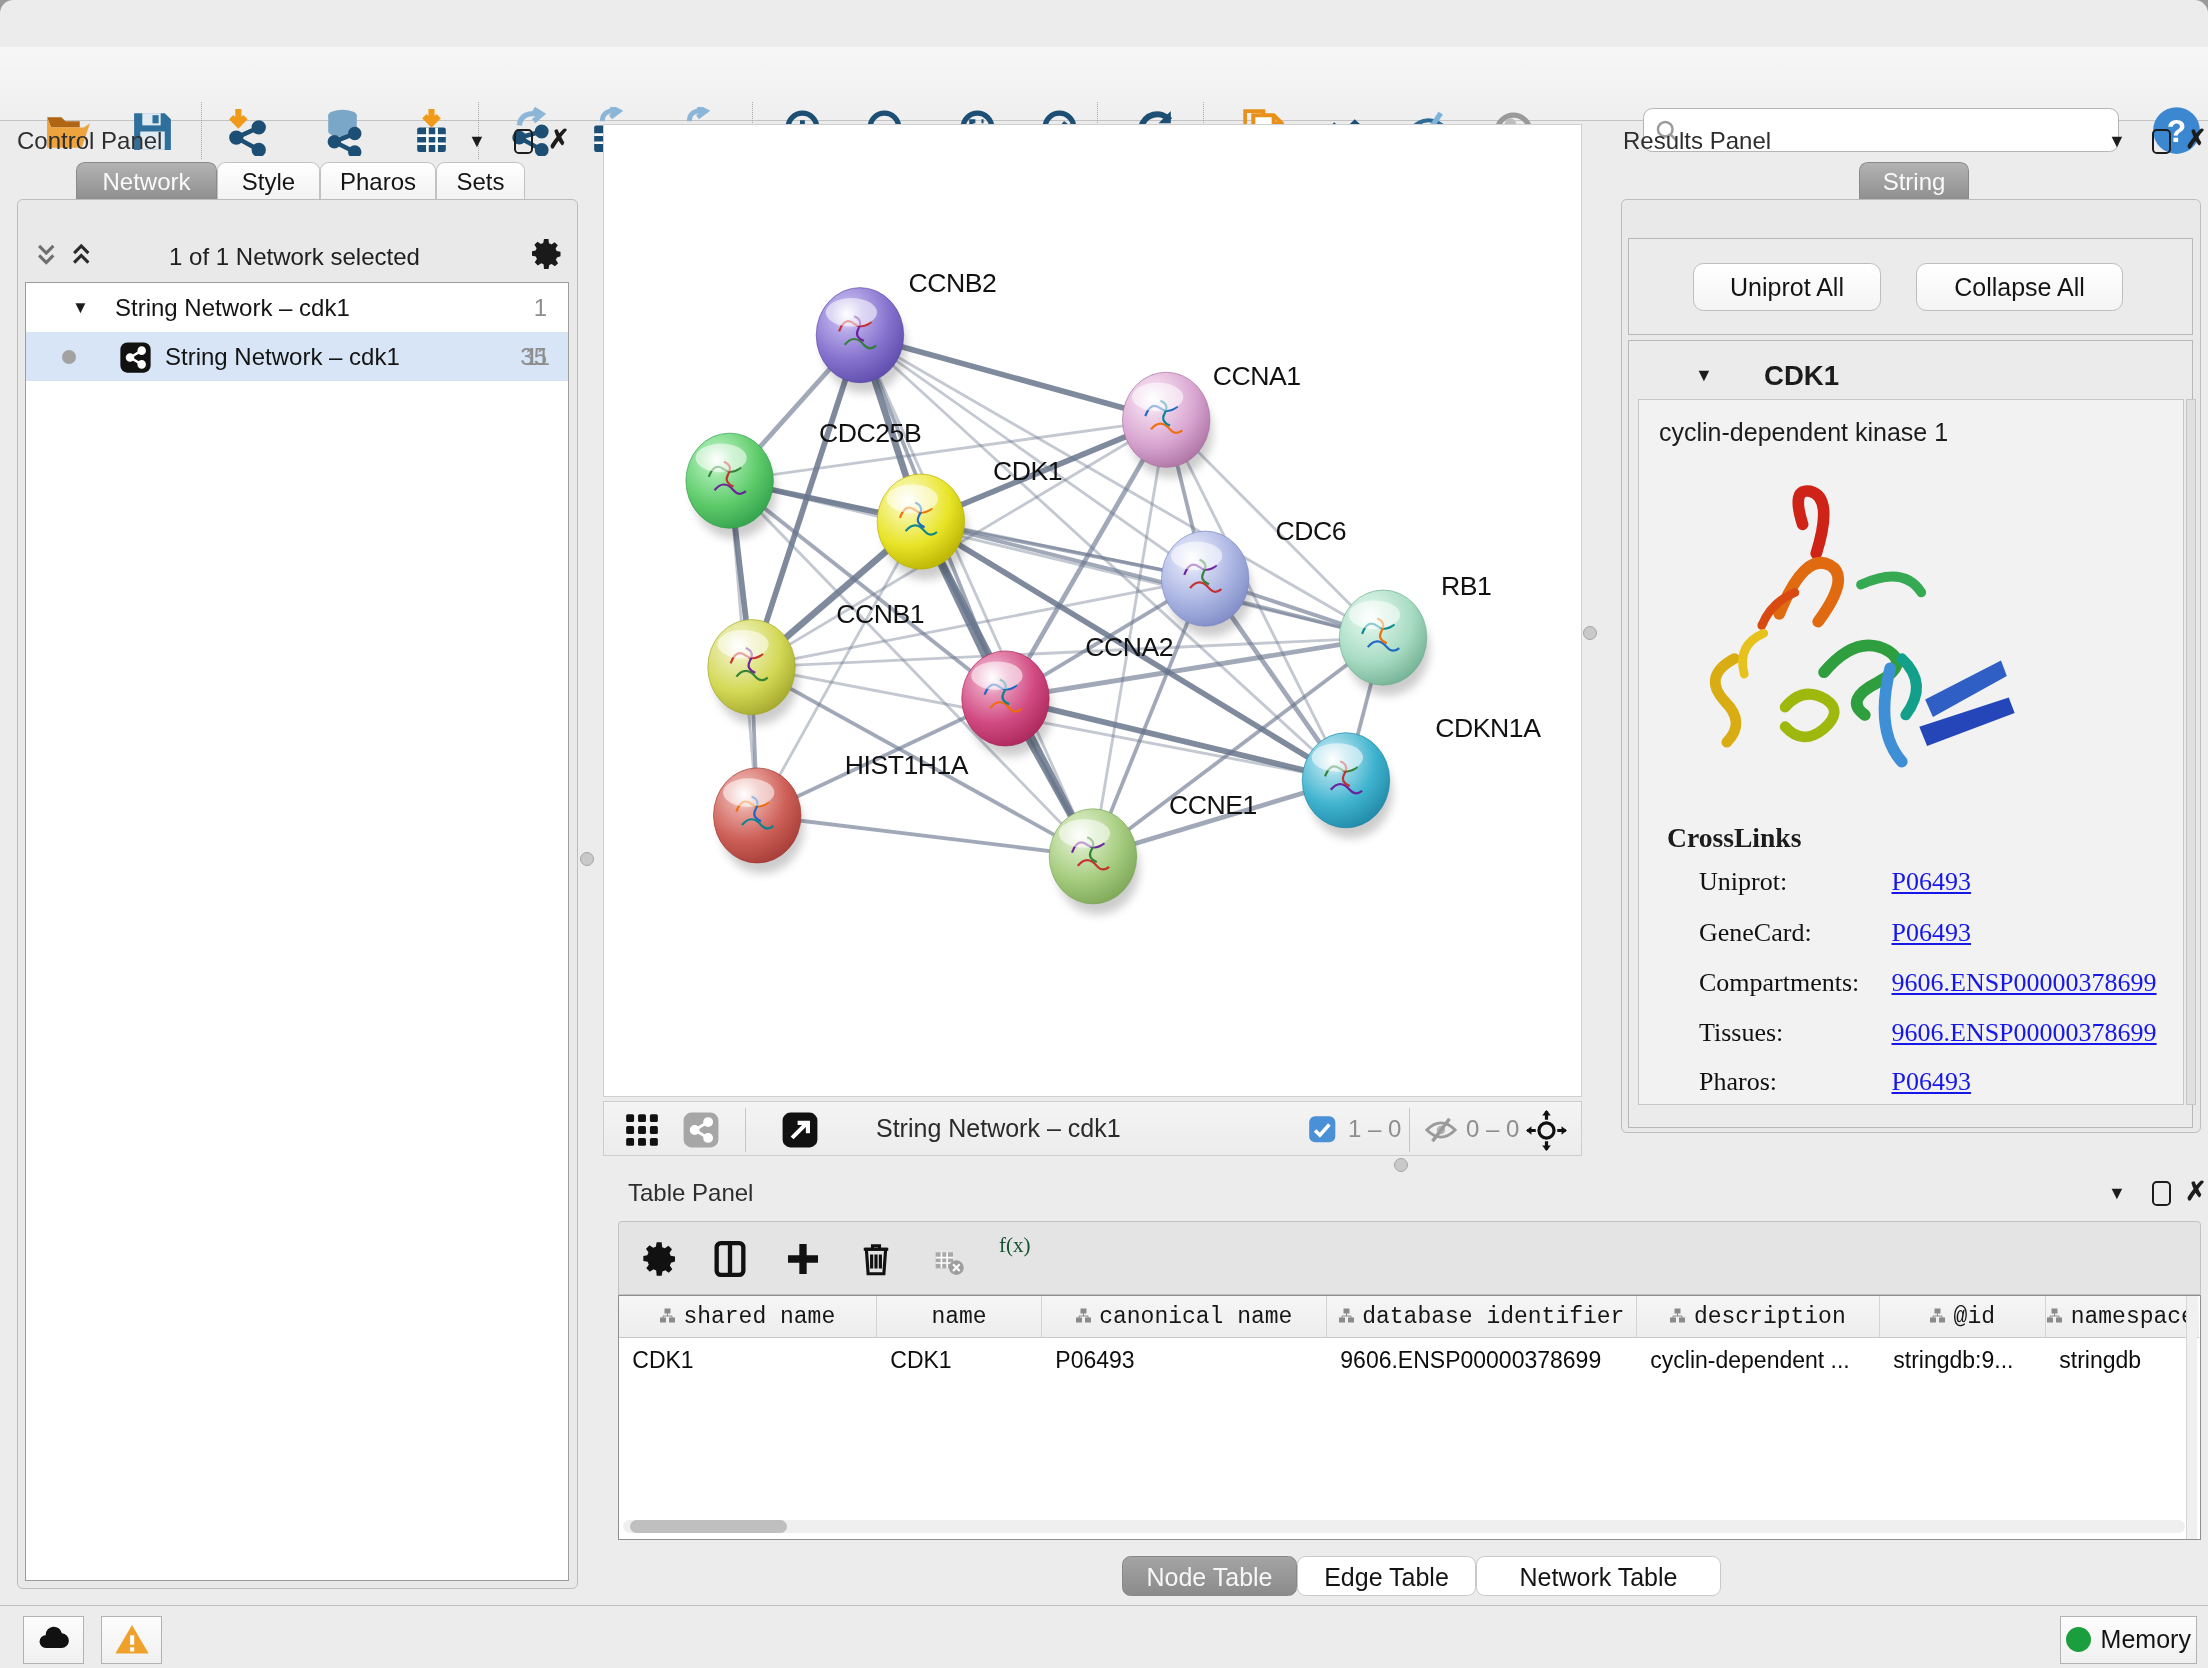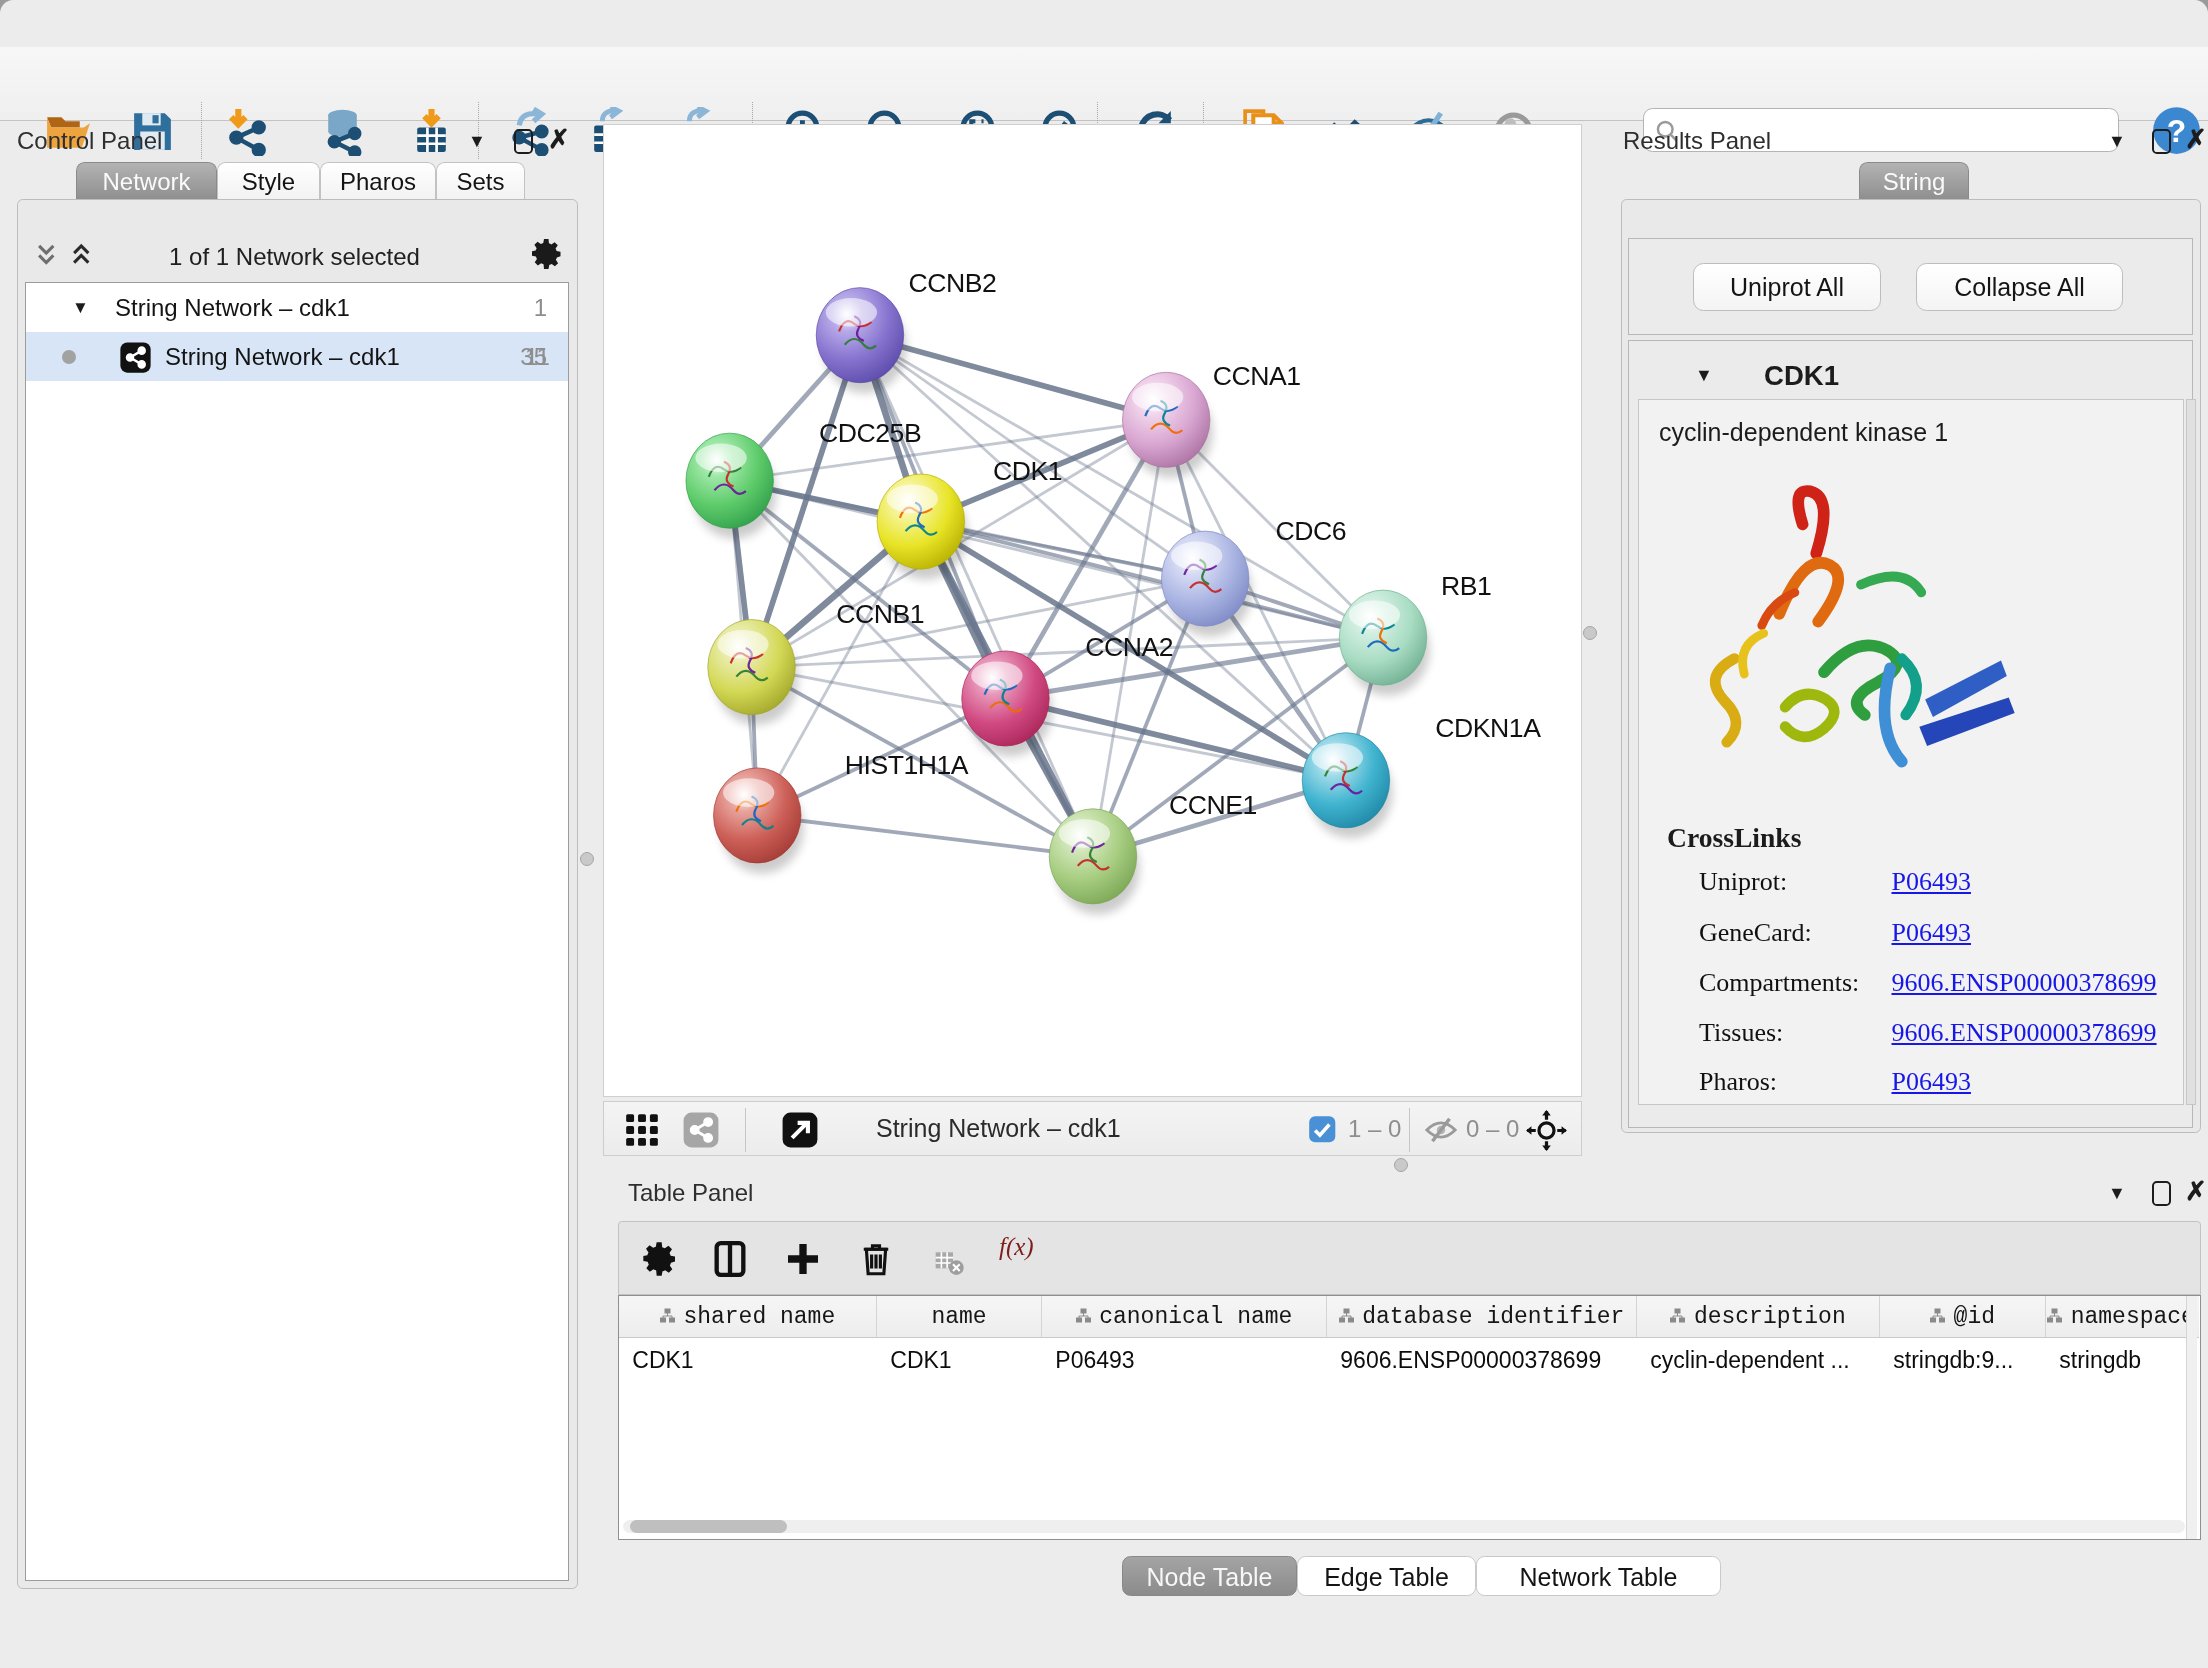--- a/index.html
+++ b/index.html
@@ -44,21 +44,21 @@
   .xrow .xlabel{display:inline-block;width:186px;color:#111;}
   .xrow a{color:#1717e8;text-decoration:underline;cursor:pointer;}
   .btn{position:absolute;height:48px;line-height:46px;text-align:center;background:linear-gradient(#ffffff,#f4f4f4);border:1px solid #bdbdbd;border-radius:10.5px;font-size:25px;color:#141414;}
   
   .thead{position:absolute;display:flex;background:linear-gradient(#f6f6f6,#ededed);border-bottom:1px solid #c9c9c9;height:42px;font-family:Liberation Mono, monospace;}
   .th{flex:none;display:flex;align-items:center;justify-content:center;gap:8.6px;font-size:23px;color:#161616;border-right:1px solid #d4d4d4;overflow:hidden;white-space:nowrap;}
   .trdata{position:absolute;display:flex;height:44px;}
   .td{flex:none;font-size:23px;color:#0d0d0d;padding:8.6px 0 0 13.3px;overflow:hidden;white-space:nowrap;}
   .btab{position:absolute;height:40px;line-height:40px;text-align:center;font-size:25px;border:1px solid #c9c9c9;border-radius:8.6px;background:#ffffff;color:#141414;}
   .btab.sel{background:linear-gradient(#a4a4a4,#8b8b8b);color:#f7f7f7;border-color:#888;}
-  .fx{font-family:"Liberation Serif",serif;font-style:italic;font-size:25px;color:#7f1d1d;}
+  .fx{font-family:"Liberation Serif",serif;font-size:21px;color:#14532d;}
   
   .statusbar{position:absolute;left:0;top:1605px;width:2208px;height:63px;background:#ececec;border-top:1px solid #c2c2c2;}
   .sbtn{position:absolute;top:9.5px;height:48px;background:linear-gradient(#fdfdfd,#f0f0f0);border:1.9px solid #b2b2b2;display:flex;align-items:center;justify-content:center;gap:9.5px;}
   .memdot{width:25px;height:25px;border-radius:50%;background:#1b9e3e;}
   .memtxt{font-size:25px;color:#141414;}
 </style>
 </head>
 <body>
 
 <div class="app">
@@ -763,15 +763,33 @@
     <div class="abs" style="left:3.8px;top:224px;width:1562px;height:13.3px;background:#efefef;border-radius:6.7px">
       <div class="abs" style="left:7.6px;top:0;width:157px;height:13.3px;background:#bfbfbf;border-radius:6.7px"></div>
     </div>
     <div class="abs" style="left:1567px;top:0;width:10.5px;height:243px;background:#f0f0f0;border-left:1px solid #d5d5d5"></div>
   </div>
 
   <div class="btab sel" style="left:1122px;top:1556px;width:175px">Node Table</div>
   <div class="btab" style="left:1297px;top:1556px;width:179px">Edge Table</div>
   <div class="btab" style="left:1476px;top:1556px;width:245px">Network Table</div>
 
+  <div class="statusbar">
+    <div class="sbtn" style="left:23px;width:61px">
+      <svg width="38" height="38" viewBox="0 0 24 24">
+          <path d="M7 17a4 4 0 0 1-.3-8A5.2 5.2 0 0 1 17 7.8 3.8 3.8 0 0 1 16.6 17z" fill="#111"></path>
+        </svg>
+    </div>
+    <div class="sbtn" style="left:101px;width:61px">
+      <svg width="38" height="38" viewBox="0 0 24 24">
+          <path d="M12 2.5L22.5 20.5H1.5z" fill="#efa12c"></path>
+          <rect x="10.8" y="9" width="2.6" height="6" fill="#fff"></rect>
+          <rect x="10.8" y="16.6" width="2.6" height="2.6" fill="#fff"></rect>
+        </svg>
+    </div>
+    <div class="sbtn" style="left:2060px;width:137px">
+      <span class="memdot"></span>
+      <span class="memtxt">Memory</span>
+    </div>
+  </div>
 
 </div>
 
 
 </body></html>

